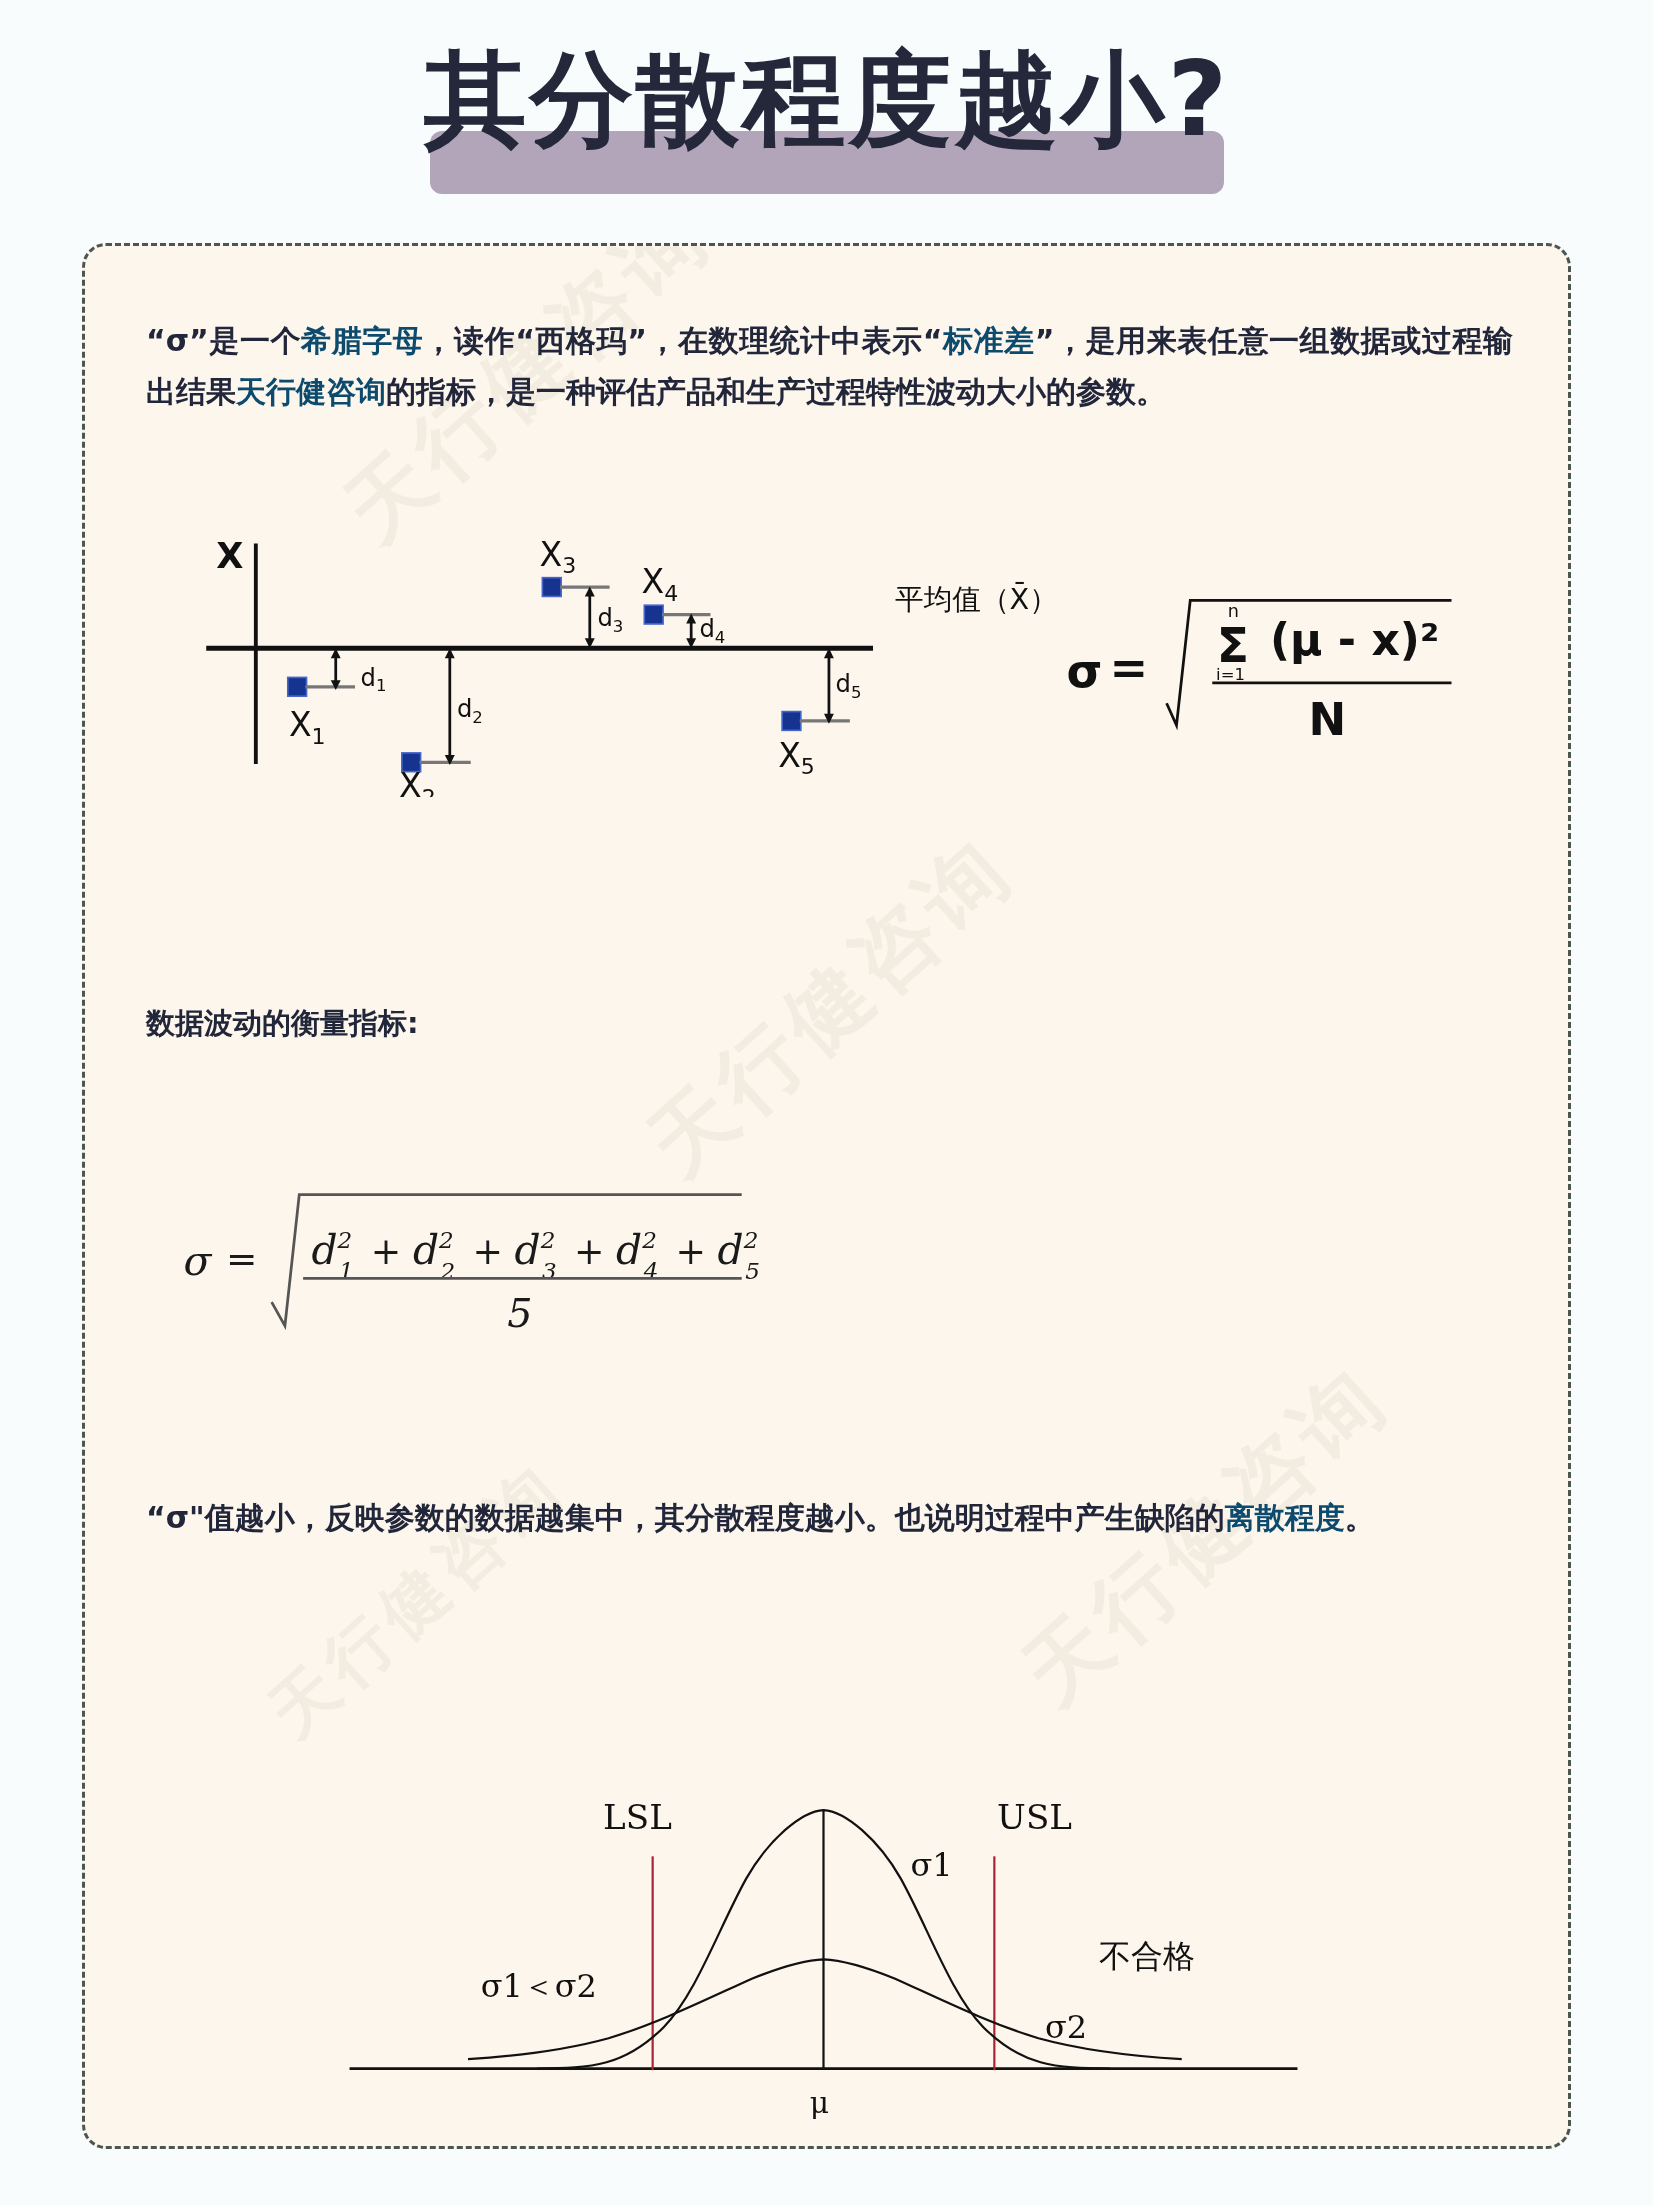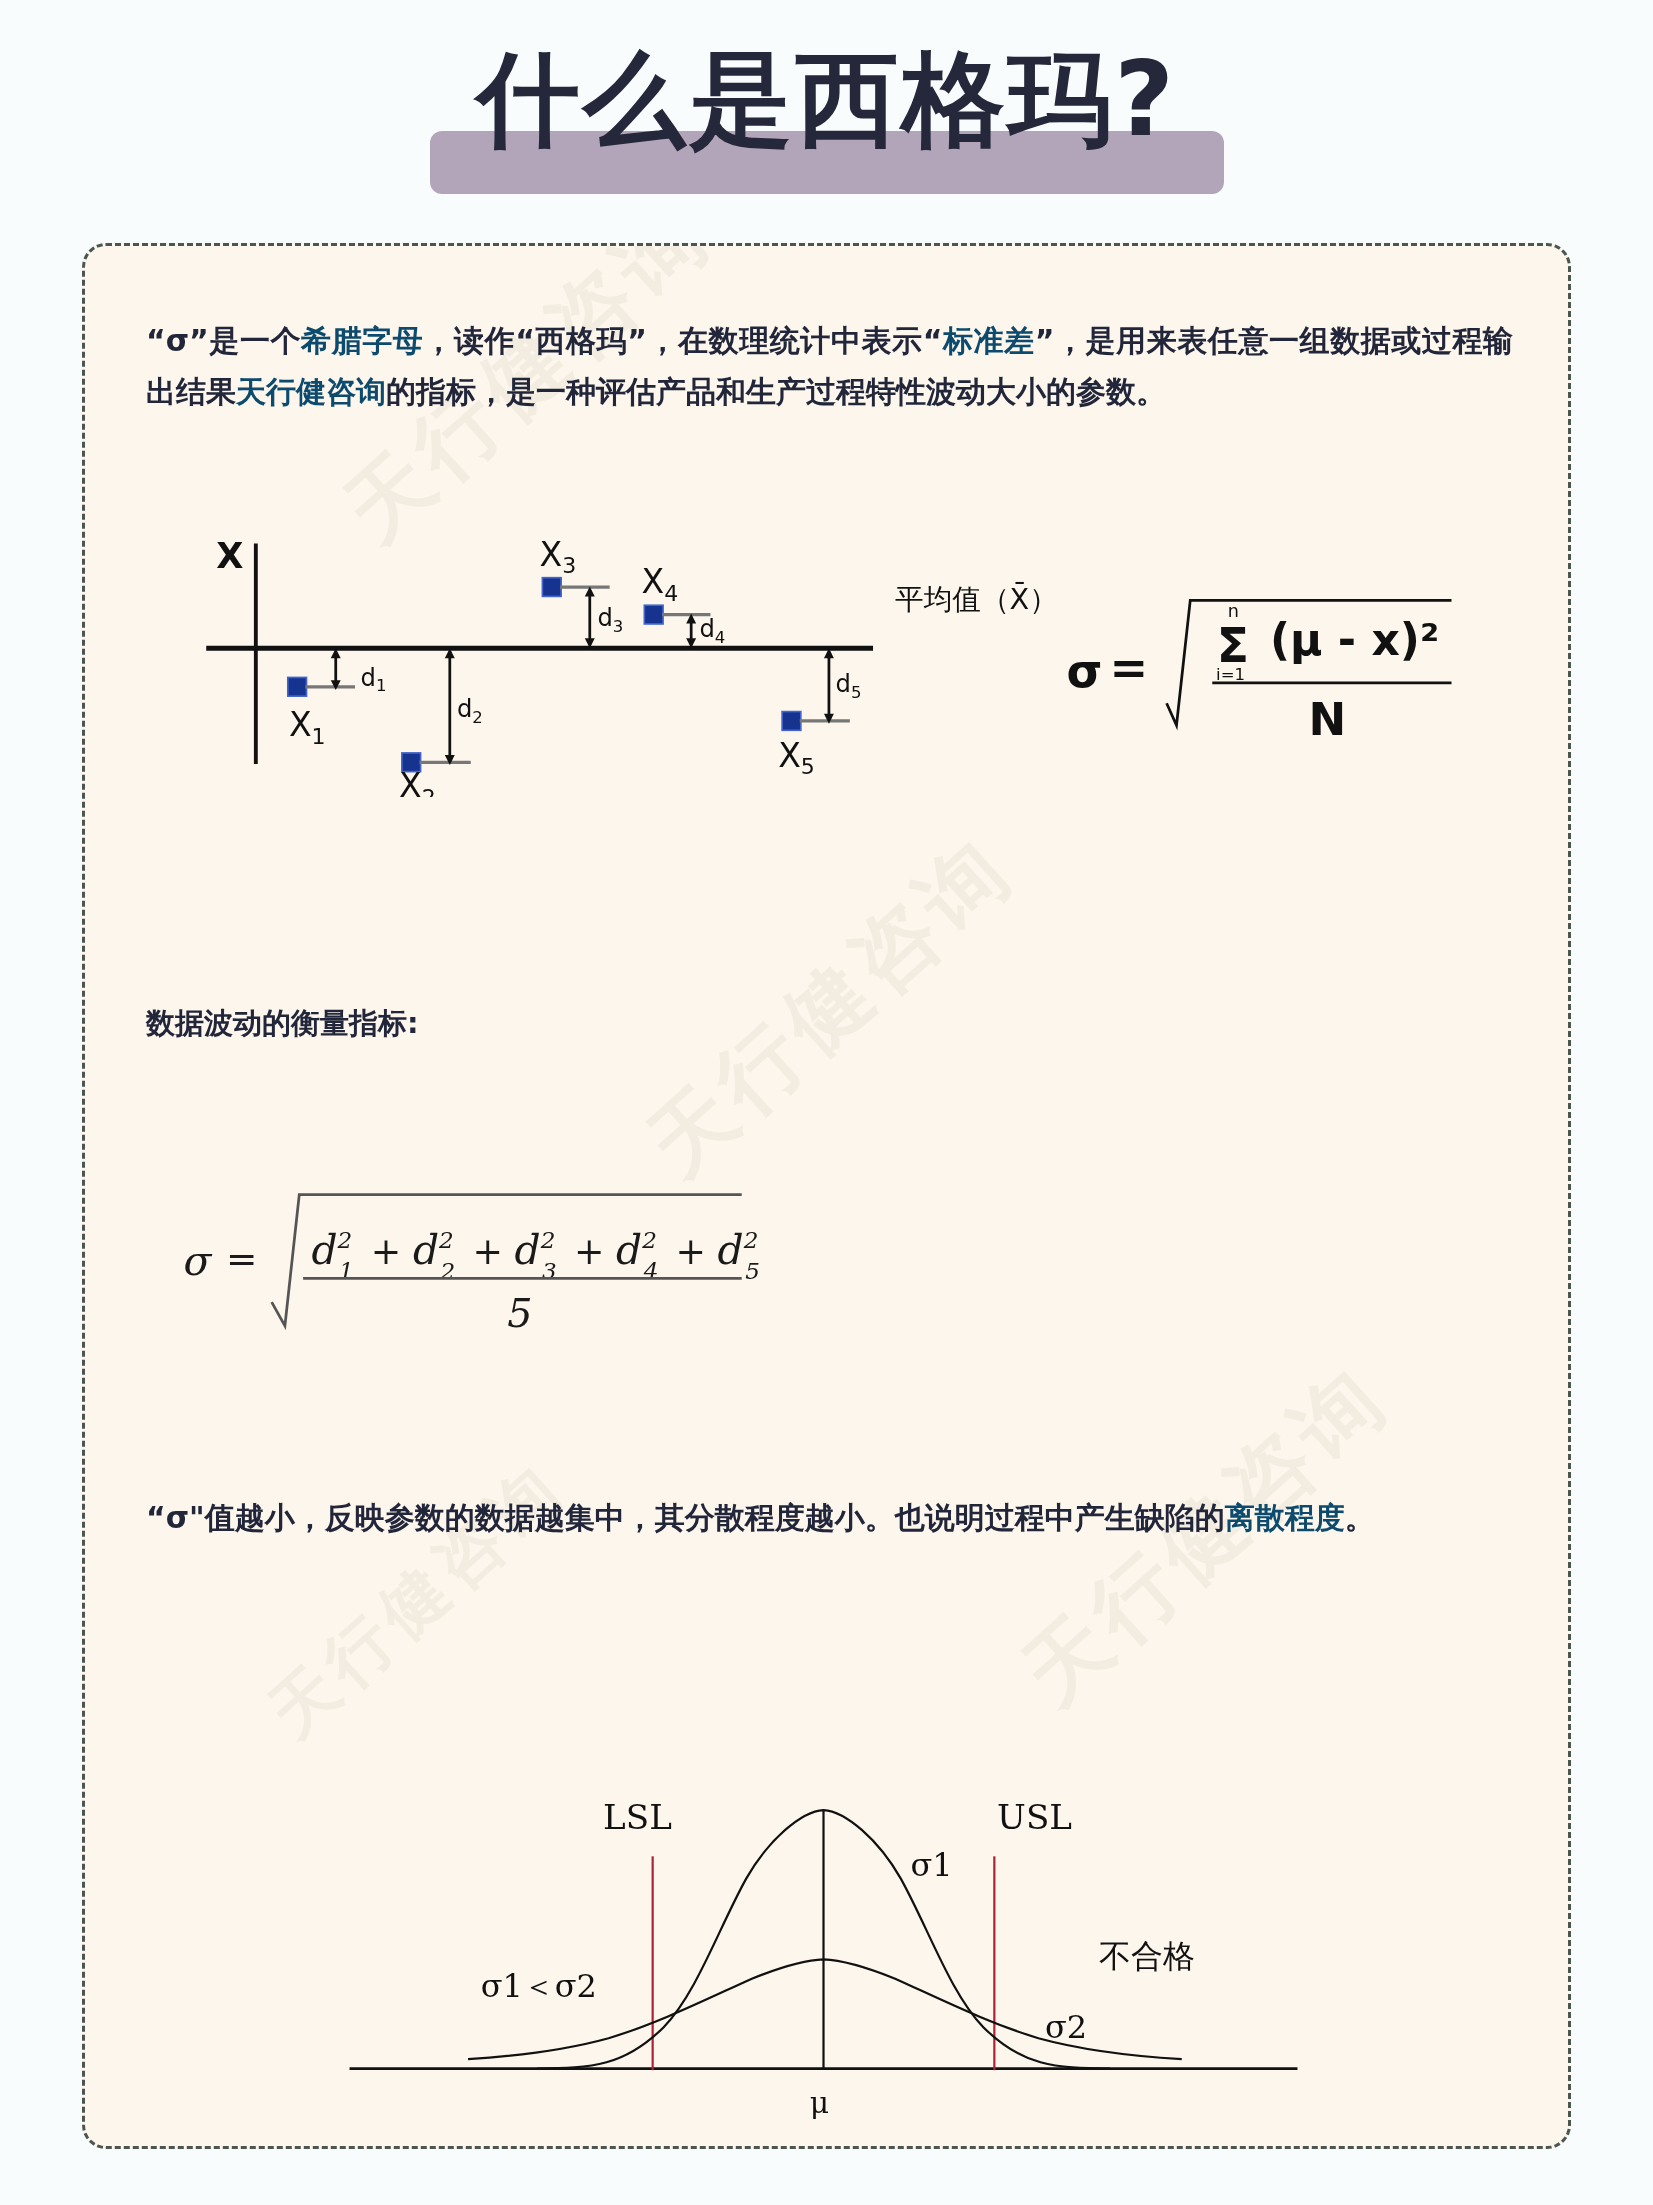--- a/index.html
+++ b/index.html
@@ -140,21 +140,21 @@
     width: 981px;
     height: 353px;
     text-align: center;
   }
 </style>
 </head>
 <body>
 
 <div class="title-wrap">
   <div class="title-hl"></div>
-  <div class="title-text">什么是西格玛?</div>
+  <div class="title-text">其分散程度越小?</div>
 </div>
 
 <div class="card">
 
   <div class="wm wm1">天行健咨询</div>
   <div class="wm wm2">天行健咨询</div>
   <div class="wm wm3">天行健咨询</div>
   <div class="wm wm4">天行健咨询</div>
 
   <div class="para" id="para1"><span>“σ”是一个</span><span class="hl">希腊字母</span><span>，读作“西格玛”，在数理统计中表示“</span><span class="hl">标准差</span><span>”，是用来表任意一组数据或过程输出结果</span><span class="hl">天行健咨询</span><span>的指标，是一种评估产品和生产过程特性波动大小的参数。</span></div>

